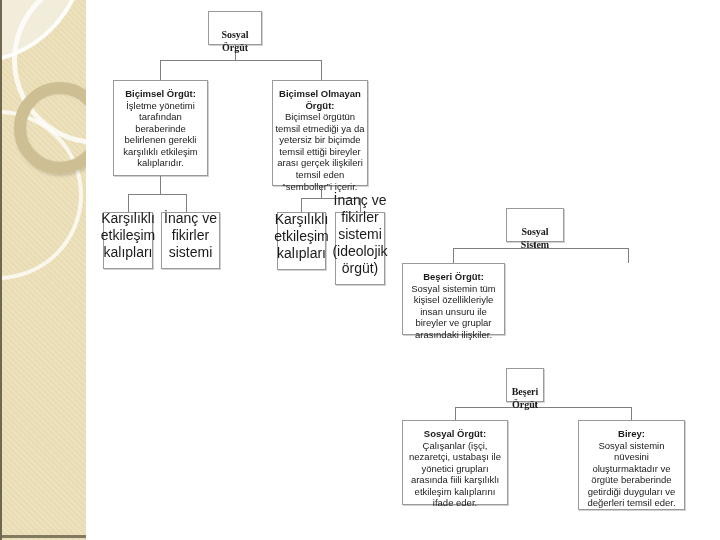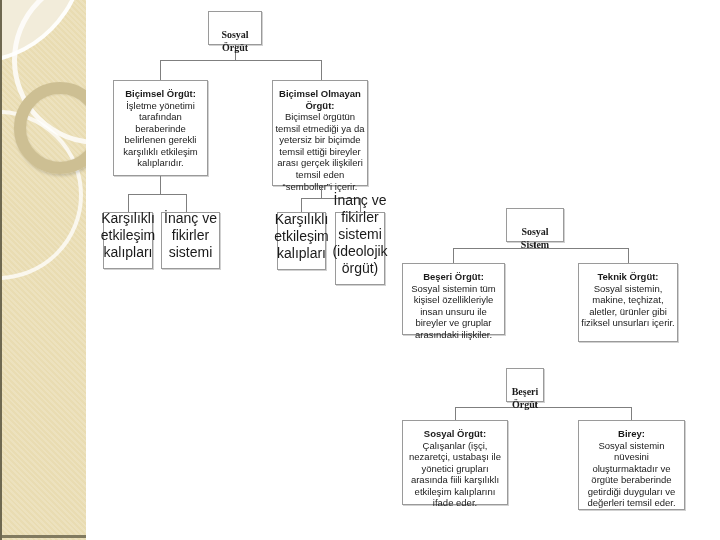--- a/index.html
+++ b/index.html
@@ -112,24 +112,20 @@
 
   <div class="node root" style="left:506px;top:208px;width:58px;height:28px">
     <span>Sosyal Sistem</span>
   </div>
 
   <div class="node" style="left:402px;top:263px;width:103px;height:72px">
     <div class="title">Beşeri Örgüt:</div>
     <div class="body">Sosyal sistemin tüm kişisel özellikleriyle insan unsuru ile bireyler ve gruplar arasındaki ilişkiler.</div>
   </div>
 
-  <div class="node" style="left:578px;top:263px;width:100px;height:79px">
-    <div class="title">Teknik Örgüt:</div>
-    <div class="body">Sosyal sistemin, makine, teçhizat, aletler, ürünler gibi fiziksel unsurları içerir.</div>
-  </div>
 
   <div class="line" style="left:535px;top:392px;width:1px;height:15px"></div>
   <div class="line" style="left:455px;top:407px;width:177px;height:1px"></div>
   <div class="line" style="left:455px;top:407px;width:1px;height:13px"></div>
   <div class="line" style="left:631px;top:407px;width:1px;height:13px"></div>
 
   <div class="node root" style="left:506px;top:368px;width:38px;height:25px">
     <span>Beşeri Örgüt</span>
   </div>
 

